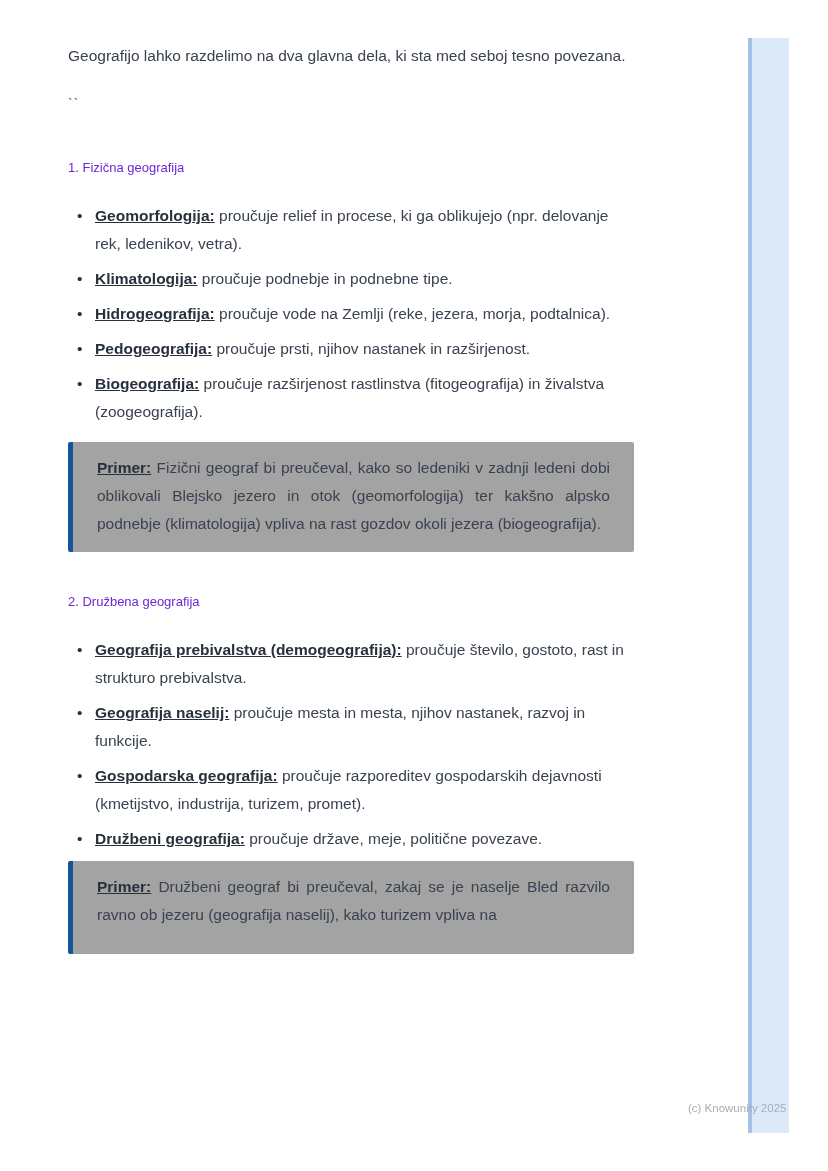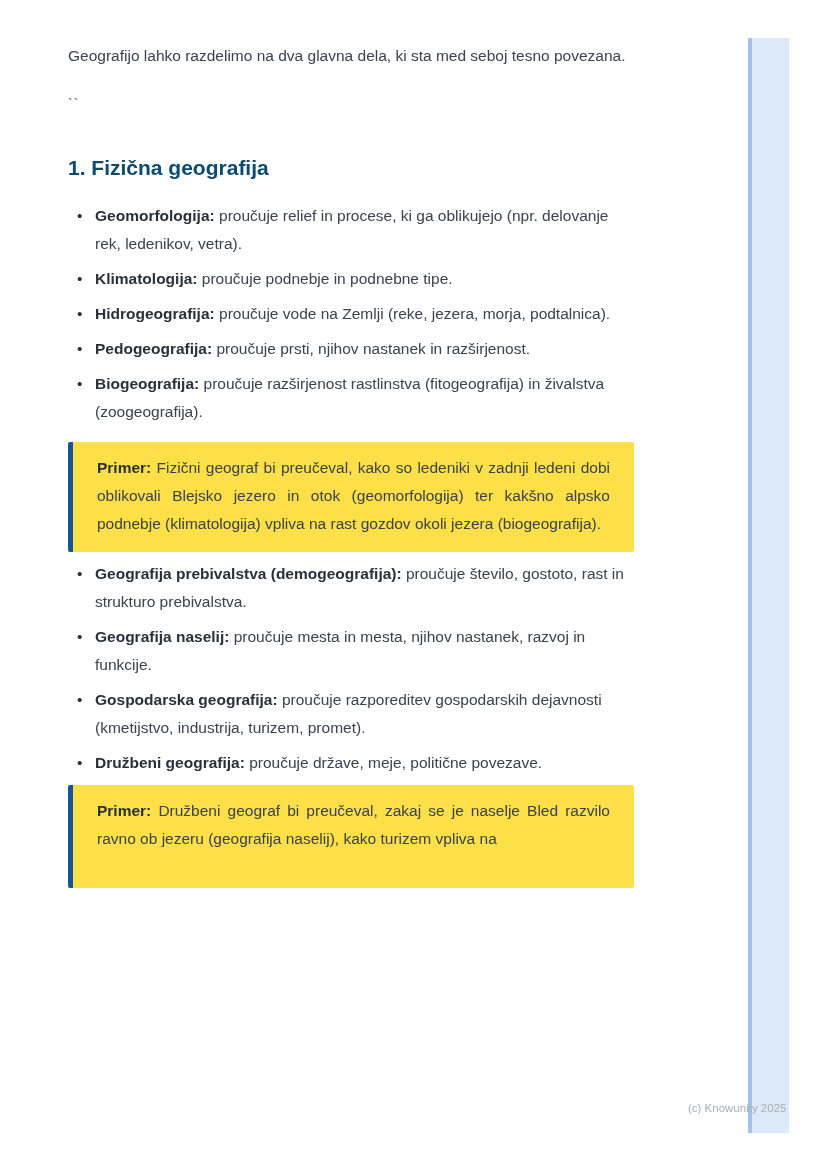--- a/index.html
+++ b/index.html
@@ -4,31 +4,31 @@
 <style>
   * { margin:0; padding:0; box-sizing:border-box; }
   html,body { width:828px; height:1171px; background:#ffffff; overflow:hidden; }
   body { font-family:"Liberation Sans","DejaVu Sans",sans-serif; color:#39424e; position:relative; }
 
   .content { position:absolute; left:68px; top:0; width:566px; padding-top:42px; }
 
   p.body { font-size:15.5px; line-height:28px; text-align:justify; margin:0 0 20px; color:#39424e; }
   p.ticks { font-size:14px; line-height:28px; margin:0 0 0; color:#4a525e; letter-spacing:1px; }
 
-  h2.sec { font-size:21px; line-height:24px; font-weight:700; color:#0c4a6e; margin:38px 0 22px; }
+  h2.sec { font-size:13px; line-height:24px; font-weight:400; color:#6d28d9; margin:38px 0 22px; }
 
   ul.panoge { list-style:none; margin:8px 0 0; padding-left:27px; }
   ul.panoge li { position:relative; font-size:15.5px; line-height:28px; margin-bottom:7px; text-align:left; }
   ul.panoge li .dot { position:absolute; left:-18px; top:0; color:#28303c; font-size:15.5px; }
-  b.term, b.plabel { font-weight:700; color:#28303c; }
+  b.term, b.plabel { font-weight:700; color:#28303c;text-decoration:underline; }
 
-  .callout { background:#fde047; border-left:5px solid #15539b; border-radius:2px;
+  .callout { background:#a3a3a3; border-left:5px solid #15539b; border-radius:2px;
              padding:12px 24px 14px; margin-top:16px; }
   .callout p { font-size:15.5px; line-height:28px; text-align:justify; color:#39424e; }
-  .callout.truncated { margin-top:8px; padding-bottom:35px; }
+  .callout.truncated { margin-top:8px; padding-bottom:25px; }
 
   .edge-bar { position:absolute; left:748px; top:38px; width:41px; height:1095px;
               background:#dce9f8; border-left:4px solid #a3c3e8; }
 
   .watermark { position:absolute; left:688px; top:1102px; font-size:11.5px; color:#a8adb5; z-index:5; }
 </style>
 </head>
 <body>
 
 <div class="content">
@@ -45,20 +45,21 @@
     <li><span class="dot">•</span><b class="term">Klimatologija:</b> <span>proučuje podnebje in podnebne tipe.</span></li>
     <li><span class="dot">•</span><b class="term">Hidrogeografija:</b> <span>proučuje vode na Zemlji (reke, jezera, morja, podtalnica).</span></li>
     <li><span class="dot">•</span><b class="term">Pedogeografija:</b> <span>proučuje prsti, njihov nastanek in razširjenost.</span></li>
     <li><span class="dot">•</span><b class="term">Biogeografija:</b> <span>proučuje razširjenost rastlinstva (fitogeografija) in živalstva (zoogeografija).</span></li>
   </ul>
 
   <div class="callout">
     <p><b class="plabel">Primer:</b> <span>Fizični geograf bi preučeval, kako so ledeniki v zadnji ledeni dobi oblikovali Blejsko jezero in otok (geomorfologija) ter kakšno alpsko podnebje (klimatologija) vpliva na rast gozdov okoli jezera (biogeografija).</span></p>
   </div>
 
+  <h2 class="sec">2. Družbena geografija</h2>
 
 
   <ul class="panoge">
     <li><span class="dot">•</span><b class="term">Geografija prebivalstva (demogeografija):</b> <span>proučuje število, gostoto, rast in strukturo prebivalstva.</span></li>
     <li><span class="dot">•</span><b class="term">Geografija naselij:</b> <span>proučuje mesta in mesta, njihov nastanek, razvoj in funkcije.</span></li>
     <li><span class="dot">•</span><b class="term">Gospodarska geografija:</b> <span>proučuje razporeditev gospodarskih dejavnosti (kmetijstvo, industrija, turizem, promet).</span></li>
     <li><span class="dot">•</span><b class="term">Družbeni geografija:</b> <span>proučuje države, meje, politične povezave.</span></li>
   </ul>
 
   <div class="callout truncated">

